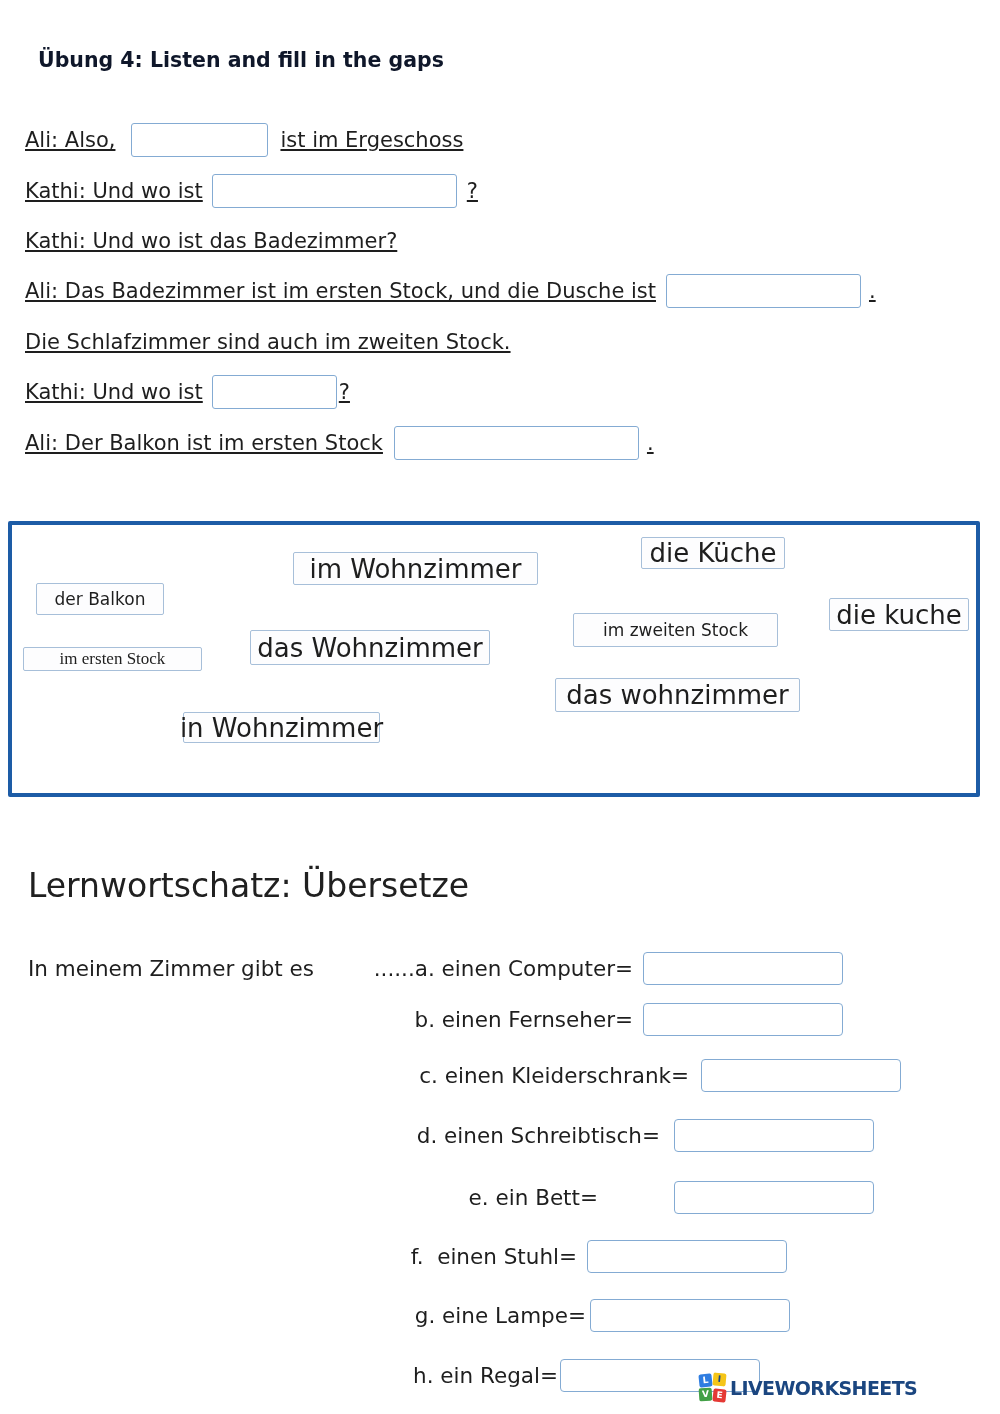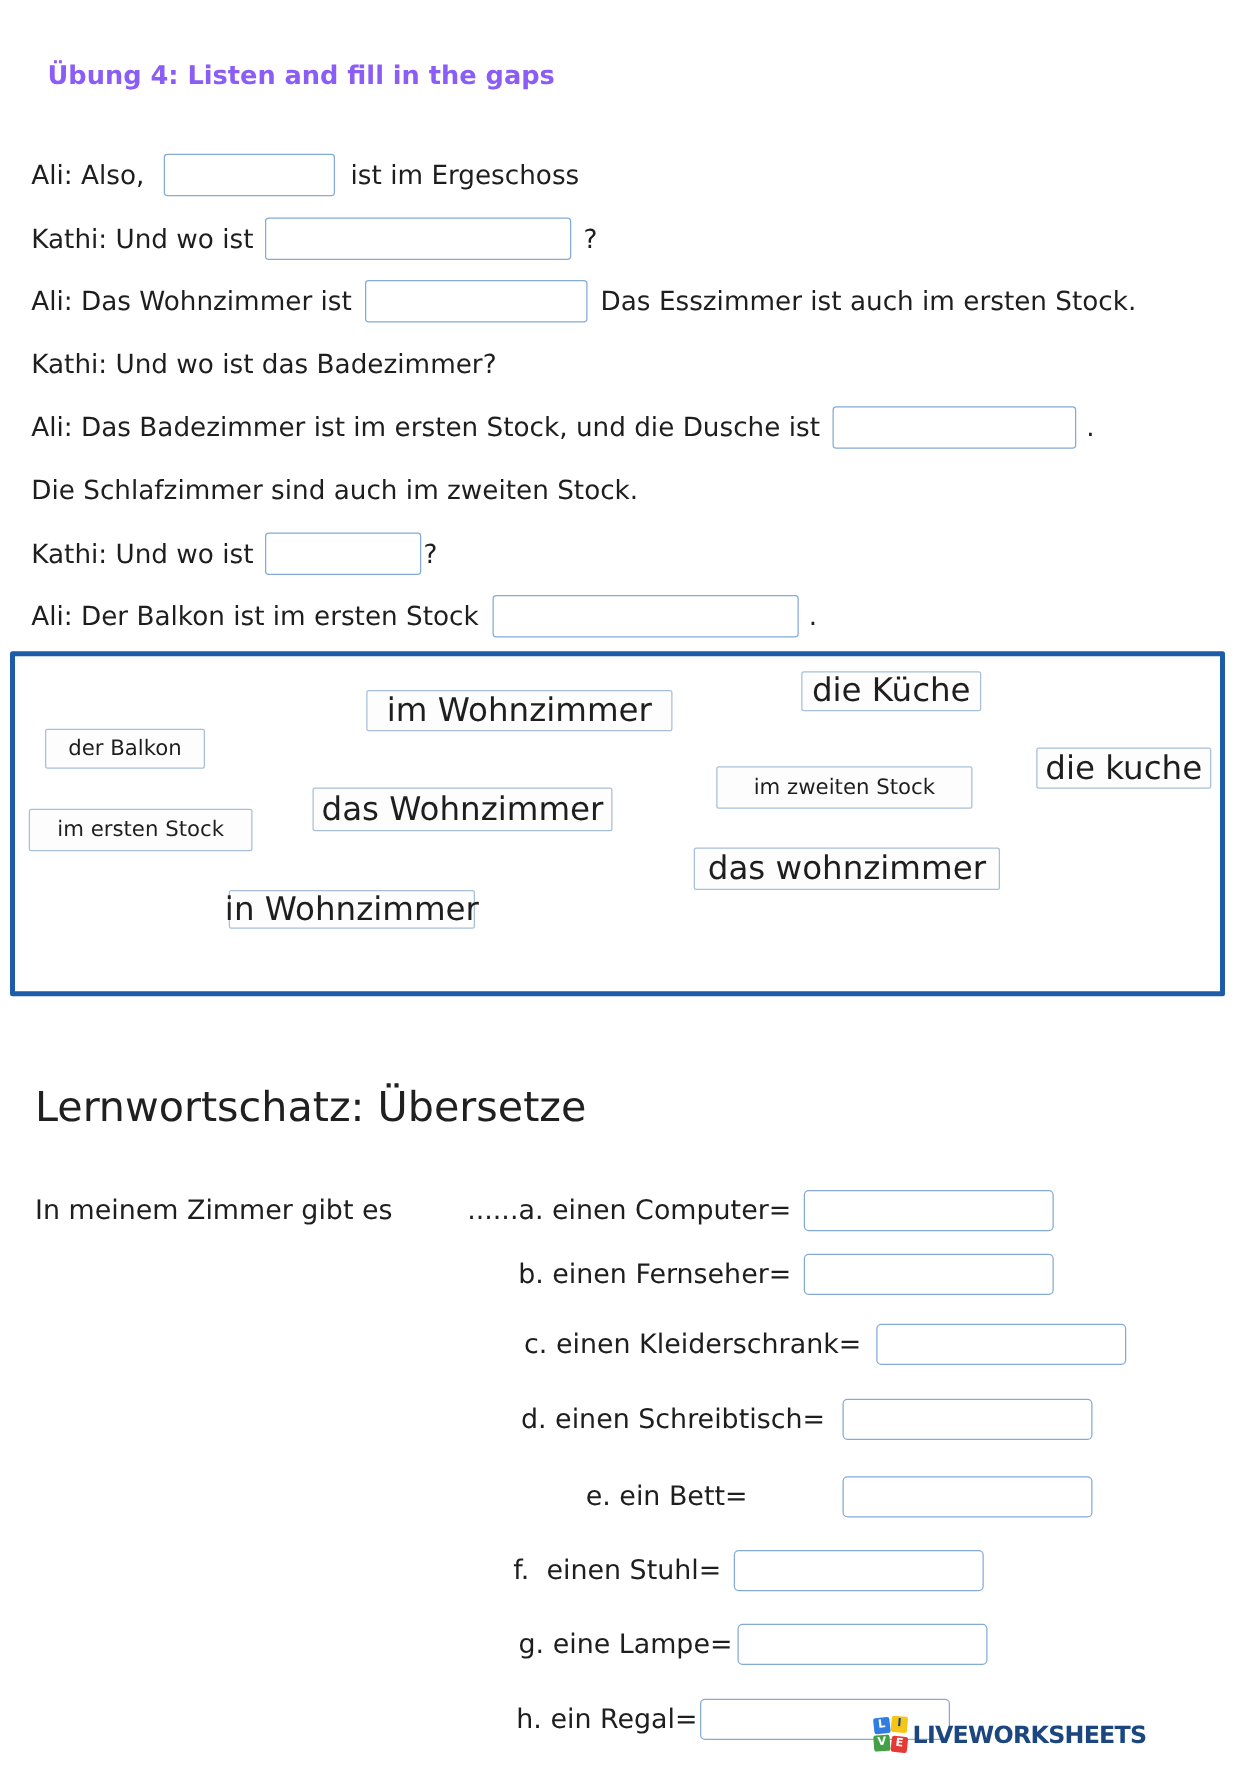--- a/index.html
+++ b/index.html
@@ -1,24 +1,24 @@
 <!DOCTYPE html>
 <html><head>
 <meta charset="utf-8">
 <style>
   html,body{margin:0;padding:0;background:#ffffff;}
   .page{
     position:relative;width:1000px;height:1414px;background:#ffffff;overflow:hidden;
     font-family:"DejaVu Sans","Liberation Sans",sans-serif;color:#1e1e1e;
   }
   
-  .title{position:absolute;left:38px;top:48px;font-size:20.5px;font-weight:700;color:#8b5cf6;margin:0;}
+  .title{position:absolute;left:38px;top:48px;font-size:20.5px;font-weight:700;color:#0f172a;margin:0;}
 
   
-  .dialog{position:absolute;left:25px;top:115px;width:960px;}
+  .dialog{position:absolute;left:25px;top:115px;width:960px;text-decoration:underline;}
   .dline{height:50.4px;display:flex;align-items:center;font-size:21px;white-space:pre;}
   .gap{
     height:34px;background:#fff;border:1.6px solid #84abd3;border-radius:3px;
     box-sizing:border-box;padding:0 6px;font-size:19px;outline:none;
     font-family:"DejaVu Sans","Liberation Sans",sans-serif;
   }
   .g1{width:137px;margin-left:16px;margin-right:12px;}
   .g2{width:245px;margin-left:9px;margin-right:10px;}
   .g3{width:178px;margin-left:11px;margin-right:10px;}
   .g5{width:195px;margin-left:10px;margin-right:8px;}
@@ -36,21 +36,21 @@
     box-sizing:border-box;white-space:nowrap;cursor:grab;
   }
   .big{font-size:26px;}
   .small{font-size:17px;}
   .ch-kueche        {left:629px;top:12px; width:144px;height:32px;}
   .ch-imwohnzimmer  {left:281px;top:27px; width:245px;height:33px;}
   .ch-derbalkon     {left:24px; top:58px; width:128px;height:32px;}
   .ch-diekuche      {left:817px;top:73px; width:140px;height:33px;}
   .ch-imzweitenstock{left:561px;top:88px; width:205px;height:34px;}
   .ch-daswohnzimmer {left:238px;top:105px;width:240px;height:35px;}
-  .ch-imerstenstock {left:11px; top:122px;width:179px;height:34px;}
+  .ch-imerstenstock {left:11px; top:122px;width:179px;height:24px;font-family:Liberation Serif, serif;}
   .ch-daswohnzimmer2{left:543px;top:153px;width:245px;height:34px;}
   .ch-inwohnzimmer  {left:171px;top:187px;width:197px;height:31px;}
 
   
   .heading2{position:absolute;left:28px;top:866px;font-size:33px;font-weight:400;color:#202020;margin:0;}
   .intro{position:absolute;left:28px;top:950px;height:36px;display:flex;align-items:center;font-size:21.5px;}
   .trow{position:absolute;height:36px;display:flex;align-items:center;font-size:21.5px;}
   .tlabel{white-space:pre;}
   .tgap{
     width:200px;height:33px;background:#fff;border:1.6px solid #84abd3;border-radius:4px;
@@ -86,23 +86,20 @@
 <div class="page">
 
   <h1 class="title">Übung 4: Listen and fill in the gaps</h1>
 
   <div class="dialog">
     <div class="dline">
       <span>Ali: Also,</span><input class="gap g1" type="text" style=""><span>ist im Ergeschoss</span>
     </div>
     <div class="dline">
       <span>Kathi: Und wo ist</span><input class="gap g2" type="text" style=""><span>?</span>
-    </div>
-    <div class="dline">
-      <span>Ali: Das Wohnzimmer ist</span><input class="gap g3" type="text" style=""><span>Das Esszimmer ist auch im ersten Stock.</span>
     </div>
     <div class="dline">
       <span>Kathi: Und wo ist das Badezimmer?</span>
     </div>
     <div class="dline">
       <span>Ali: Das Badezimmer ist im ersten Stock, und die Dusche ist</span><input class="gap g5" type="text" style=""><span>.</span>
     </div>
     <div class="dline">
       <span>Die Schlafzimmer sind auch im zweiten Stock.</span>
     </div>

